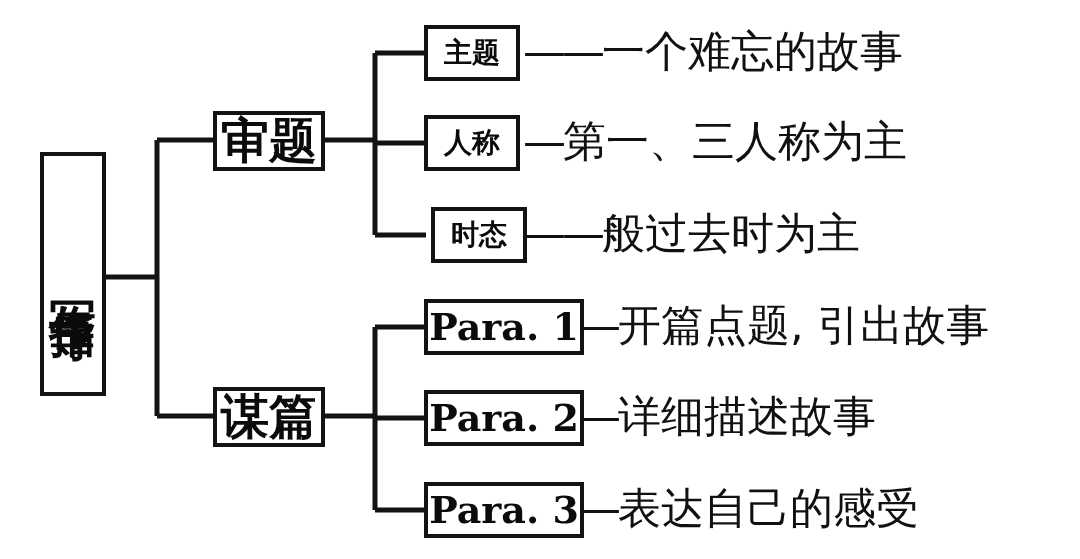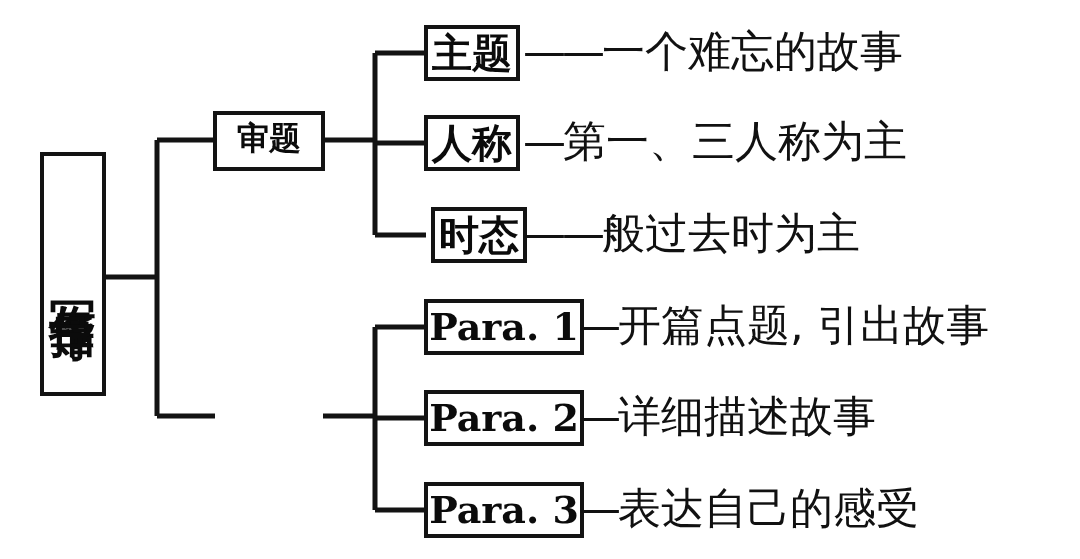--- a/index.html
+++ b/index.html
@@ -64,40 +64,40 @@
   }
 
   .node.branch {
     left: 213px;
     width: 112px;
     height: 60px;
   }
   .node.branch.b0 { top: 111px; }
   .node.branch.b1 { top: 387px; }
   .node.branch .btext {
-    font-family: Liberation Mono, monospace;
-    font-weight: 700;
-    font-size: 32px;
+    font-family: Liberation Sans, sans-serif;
+    font-weight: 700;
+    font-size: 48px;
     line-height: 1;
     white-space: nowrap;
   }
 
   .node.leaf {
     left: 424px;
     width: 96px;
     height: 56px;
     border-width: 4px;
   }
   .node.leaf.wide {
     width: 160px;
   }
   .node.leaf .ltext {
     font-family: "DejaVu Sans", "Liberation Sans", sans-serif;
     font-weight: 700;
-    font-size: 40px;
+    font-size: 28px;
     line-height: 1;
     white-space: nowrap;
   }
   .node.leaf.wide .ltext {
     font-family: "DejaVu Serif", "Liberation Serif", serif;
     font-weight: 700;
     font-size: 38px;
     letter-spacing: 0px;
   }
 
@@ -167,20 +167,23 @@
   </svg>
 
   <div class="node root">
     <span class="vtext">写作指导</span>
   </div>
 
   <div class="node branch b0">
     <span class="btext">审题</span>
   </div>
 
+  <div class="node branch b1">
+    <span class="btext">谋篇</span>
+  </div>
 
   <div class="node leaf leaf-r0">
     <span class="ltext">主题</span>
   </div>
   <div class="desc desc-r0">
     <span class="dash">——</span>
     <span class="body">一个难忘的故事</span>
   </div>
 
   <div class="node leaf leaf-r1">

